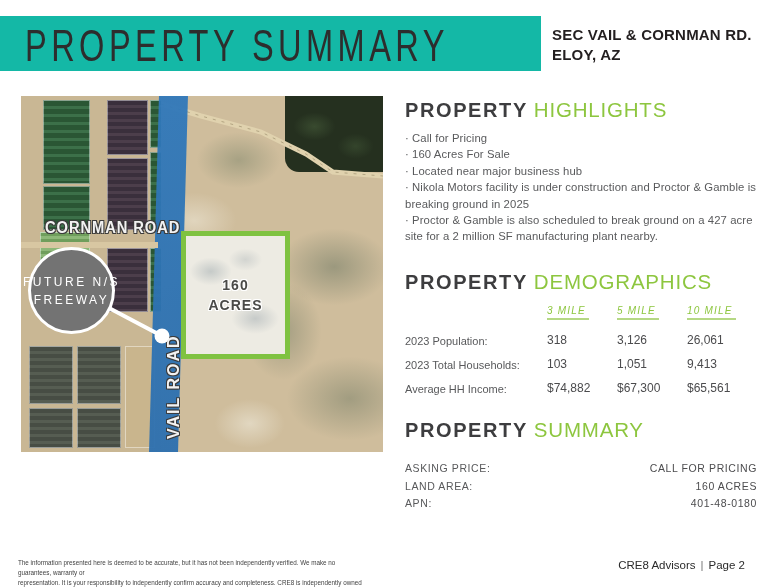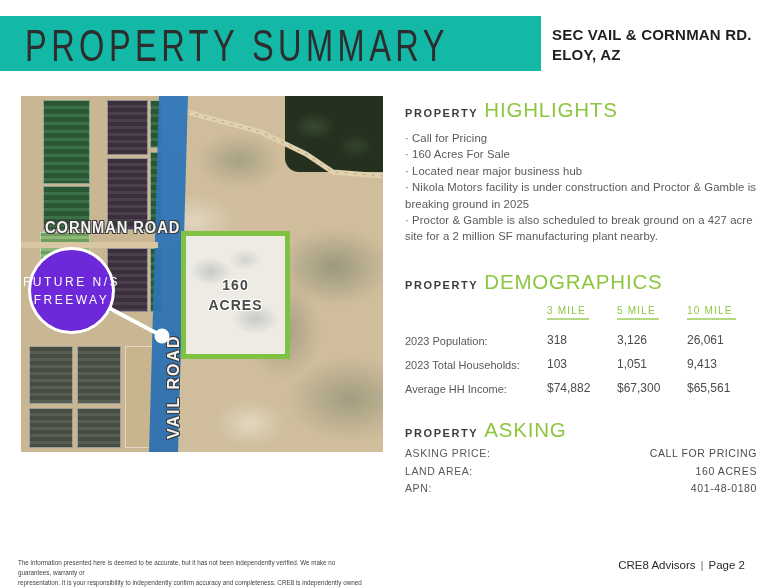--- a/index.html
+++ b/index.html
@@ -49,43 +49,43 @@
   .vail { left:144px; top:248px; font-size:16px; writing-mode:vertical-rl; transform:rotate(180deg); letter-spacing:2px; height:95px; }
   .parcel { position:absolute; left:160px; top:135px; width:109px; height:128px; border:5px solid #7fc241;
     background:#edebe3;
     background-image:radial-gradient(ellipse 30px 20px at 25% 30%, rgba(165,175,178,.55), transparent 70%),
                      radial-gradient(ellipse 34px 22px at 70% 70%, rgba(160,170,175,.5), transparent 70%),
                      radial-gradient(ellipse 24px 16px at 60% 20%, rgba(170,178,180,.4), transparent 70%);
     display:flex; flex-direction:column; align-items:center; justify-content:center; }
   .parcel-label { font-size:14px; font-weight:700; color:#4a4a47; letter-spacing:1px; line-height:1.45; text-align:center;
     text-shadow:-1px -1px 0 #fff, 1px -1px 0 #fff, -1px 1px 0 #fff, 1px 1px 0 #fff; }
   .freeway-badge { position:absolute; left:7px; top:151px; width:87px; height:87px; border-radius:50%;
-    background:#6d28d9; border:3px solid #fff; display:flex; flex-direction:column; align-items:center; justify-content:center; }
+    background:#737373; border:3px solid #fff; display:flex; flex-direction:column; align-items:center; justify-content:center; }
   .freeway-badge div { color:#fff; font-size:12px; font-weight:400; letter-spacing:2.5px; line-height:1.5; white-space:nowrap; }
 
   
   .right-col { position:absolute; left:405px; top:98px; width:352px; }
   .sec { position:absolute; left:0; width:352px; }
   .sec-h { display:flex; align-items:baseline; gap:6px; }
-  .sec-h .hp { font-size:11px; font-weight:700; color:#3d3d3f; letter-spacing:1.6px; }
+  .sec-h .hp { font-size:20px; font-weight:700; color:#3d3d3f; letter-spacing:1.6px; }
   .sec-h .ha { font-size:20.5px; font-weight:400; color:#8dc63f; letter-spacing:.8px; }
 
   .hl-list { margin-top:8px; list-style:none; }
   .hl-list li { font-size:11.3px; color:#595a5c; line-height:16.4px; letter-spacing:.1px; }
   .hl-list li::before { content:"· "; color:#595a5c; }
 
   .demo-table { margin-top:6px; }
   .demo-row { display:grid; grid-template-columns:142px 70px 70px 70px; align-items:end; }
-  .demo-head { margin-bottom:13px; }
+  .demo-head { margin-bottom:13px;font-style:italic; }
   .demo-col { display:inline-block; font-size:10px; color:#8dc63f; letter-spacing:1.2px; border-bottom:2px solid #b5d884; padding:0 3px 2px 0; }
   .demo-label { font-size:11px; color:#58595b; }
   .demo-val { font-size:12px; color:#4b4b4d; }
   .demo-data { margin-top:10px; }
 
-  .sum-rows { margin-top:5px; }
+  .sum-rows { margin-top:20px; }
   .sum-row { display:flex; justify-content:space-between; margin-bottom:5.5px; }
   .sum-label { font-size:10.5px; color:#58595b; letter-spacing:.6px; }
   .sum-val { font-size:10.5px; color:#4c4c4e; letter-spacing:.6px; }
 
   
   .disclaimer { position:absolute; left:18px; top:558px; width:345px; font-size:6.3px; color:#3f3f3f; line-height:1.6; }
   .brand-line { position:absolute; right:16px; top:559px; font-size:11.5px; color:#2b2b2b; }
   .brand-sep { color:#777; margin:0 5px; font-weight:300; }
 </style>
 </head>
@@ -194,21 +194,21 @@
           <span class="demo-val">$74,882</span>
           <span class="demo-val">$67,300</span>
           <span class="demo-val">$65,561</span>
         </div>
       </div>
     </div>
 
     <div class="sec" style="top:320px;">
       <div class="sec-h">
         <span class="hp">PROPERTY</span>
-        <span class="ha">ASKING</span>
+        <span class="ha">SUMMARY</span>
       </div>
       <div class="sum-rows">
         <div class="sum-row">
           <span class="sum-label">ASKING PRICE:</span>
           <span class="sum-val">CALL FOR PRICING</span>
         </div>
         <div class="sum-row">
           <span class="sum-label">LAND AREA:</span>
           <span class="sum-val">160 ACRES</span>
         </div>

